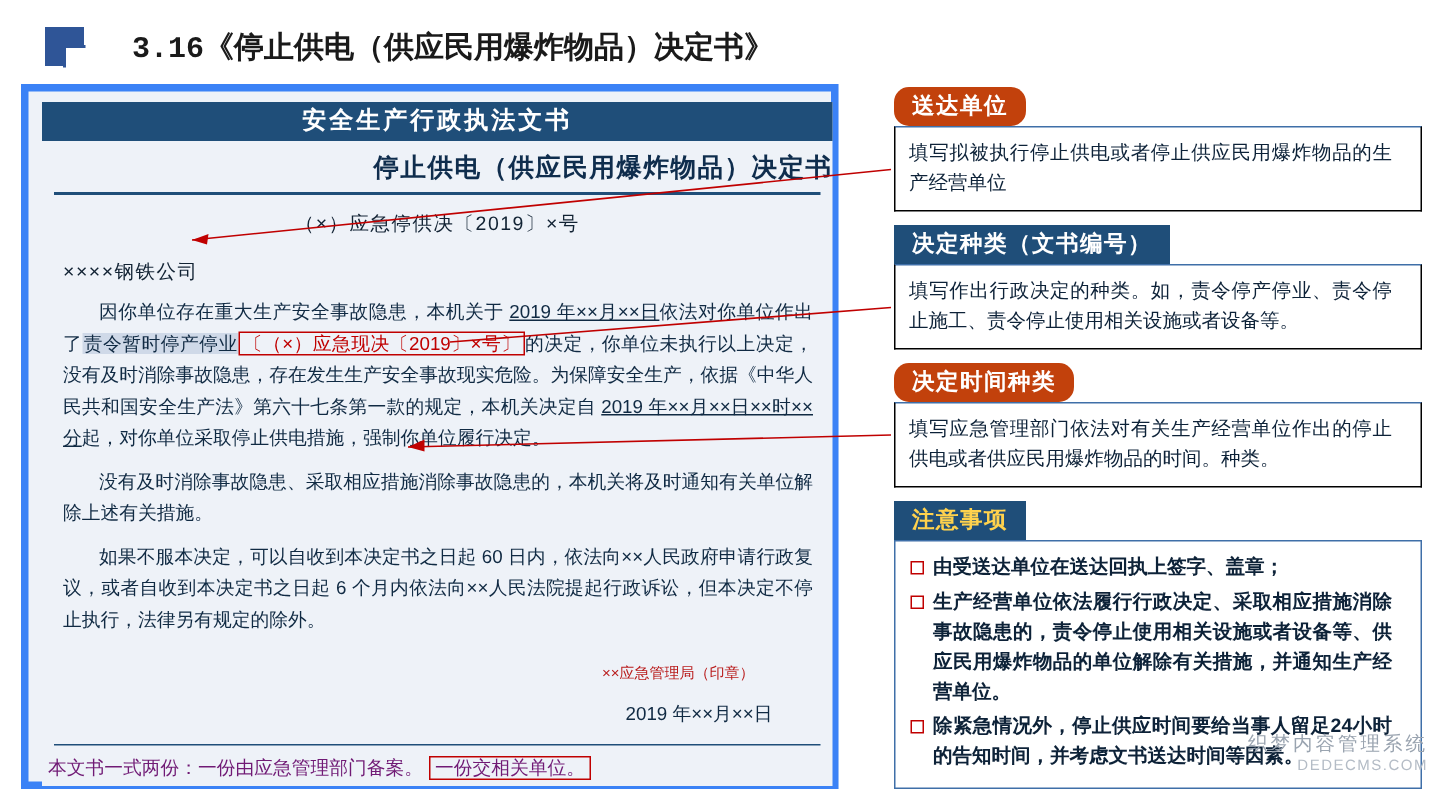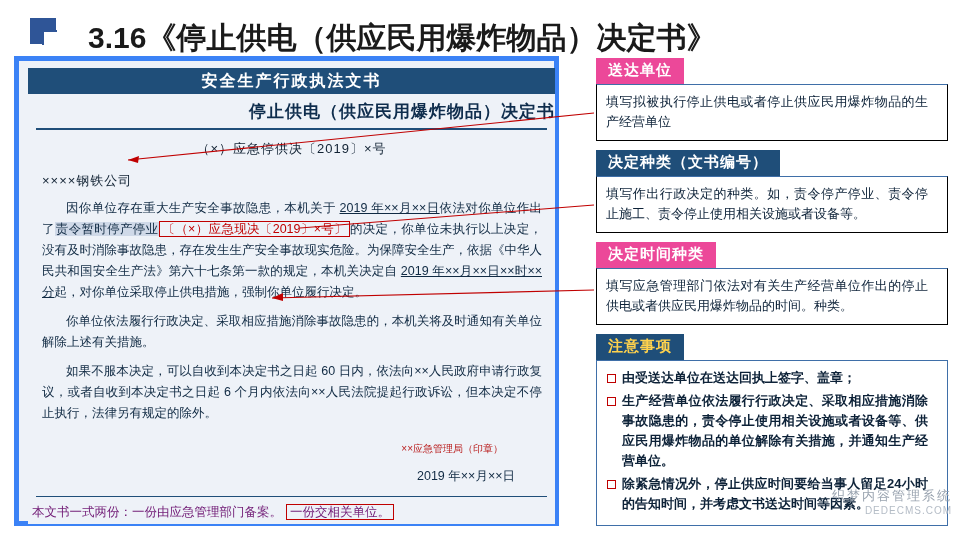--- a/index.html
+++ b/index.html
@@ -20,22 +20,22 @@
     position:absolute; left:30px; top:18px; width:26px; height:26px;
     background:#2f5597;
   }
   .hdr-mark::after {
     content:""; position:absolute; right:-1px; bottom:-1px;
     width:13px; height:13px; background:#ffffff;
     border-left:2px solid #2f5597; border-top:2px solid #2f5597;
   }
   .hdr-title {
     position:absolute; left:88px; top:18px;
-    font-size:30px; font-weight:bold; color:#1a1a1a;
-    letter-spacing:0px; white-space:nowrap;
+    font-size:20px; font-weight:bold; color:#1a1a1a;
+    letter-spacing:0px; white-space:nowrap;font-family:Liberation Mono, monospace;
   }
 
   
   .doc-card {
     position:absolute; left:14px; top:56px; width:545px; height:470px;
     background:#eef2f8;
     border:5px solid #3b82f6;
   }
   .doc-inner {
     position:absolute; left:9px; top:7px; width:527px; height:456px;
@@ -106,21 +106,21 @@
   .notes { position:absolute; left:596px; top:58px; width:352px; }
 
   .note { position:relative; margin-bottom:9px; }
   .note-head {
     display:inline-block;
     padding:3px 12px 4px 12px;
     font-size:15px; font-weight:bold; color:#ffffff;
     letter-spacing:1px;
   }
   .note-head.blue { background:#1f4e79; }
-  .note-head.red  { background:#ec4899; }
+  .note-head.red  { background:#c2410c;border-radius:10px; }
 
   .note-body {
     border:1px solid #000000;
     border-top:1px solid #3f6fa8;
     padding:7px 19px 8px 9px;
     font-size:13px; color:#0d2238; line-height:20px;
     background:#ffffff;
     text-align:justify;
   }
   .note.warn .note-head { background:#1f4e79; color:#ffd24d; }
@@ -163,21 +163,21 @@
     <div class="doc-band">安全生产行政执法文书</div>
     <div class="doc-title2">停止供电（供应民用爆炸物品）决定书</div>
     <div class="doc-rule"></div>
     <div class="doc-docno">（×）应急停供决〔2019〕×号</div>
     <div class="doc-to">××××钢铁公司</div>
 
     <div class="doc-body">
       <p>
         <span>因你单位存在重大生产安全事故隐患，本机关于 </span><span class="u">2019 年××月××日</span><span>依法对你单位作出了</span><span class="hl">责令暂时停产停业</span><span class="boxed">〔（×）应急现决〔2019〕×号〕</span><span>的决定，你单位未执行以上决定，没有及时消除事故隐患，存在发生生产安全事故现实危险。为保障安全生产，依据</span><span>《中华人民共和国安全生产法》</span><span>第六十七条第一款的规定，本机关决定自 </span><span class="u">2019 年××月××日××时××分</span><span>起，对你单位采取停止供电措施，强制你单位履行决定。</span>
       </p>
-      <p>你单位依法履行行政决定、采取相应措施消除事故隐患的，本机关将及时通知有关单位解除上述有关措施。</p>
+      <p>没有及时消除事故隐患、采取相应措施消除事故隐患的，本机关将及时通知有关单位解除上述有关措施。</p>
       <p>如果不服本决定，可以自收到本决定书之日起 60 日内，依法向××人民政府申请行政复议，或者自收到本决定书之日起 6 个月内依法向××人民法院提起行政诉讼，但本决定不停止执行，法律另有规定的除外。</p>
     </div>
 
     <div class="doc-sign">××应急管理局（印章）</div>
     <div class="doc-date">2019 年××月××日</div>
     <div class="doc-foot-rule"></div>
     <div class="doc-foot">
       <span>本文书一式两份：一份由应急管理部门备案。</span><span class="foot-box">一份交相关单位。</span>
     </div>
   </div>

